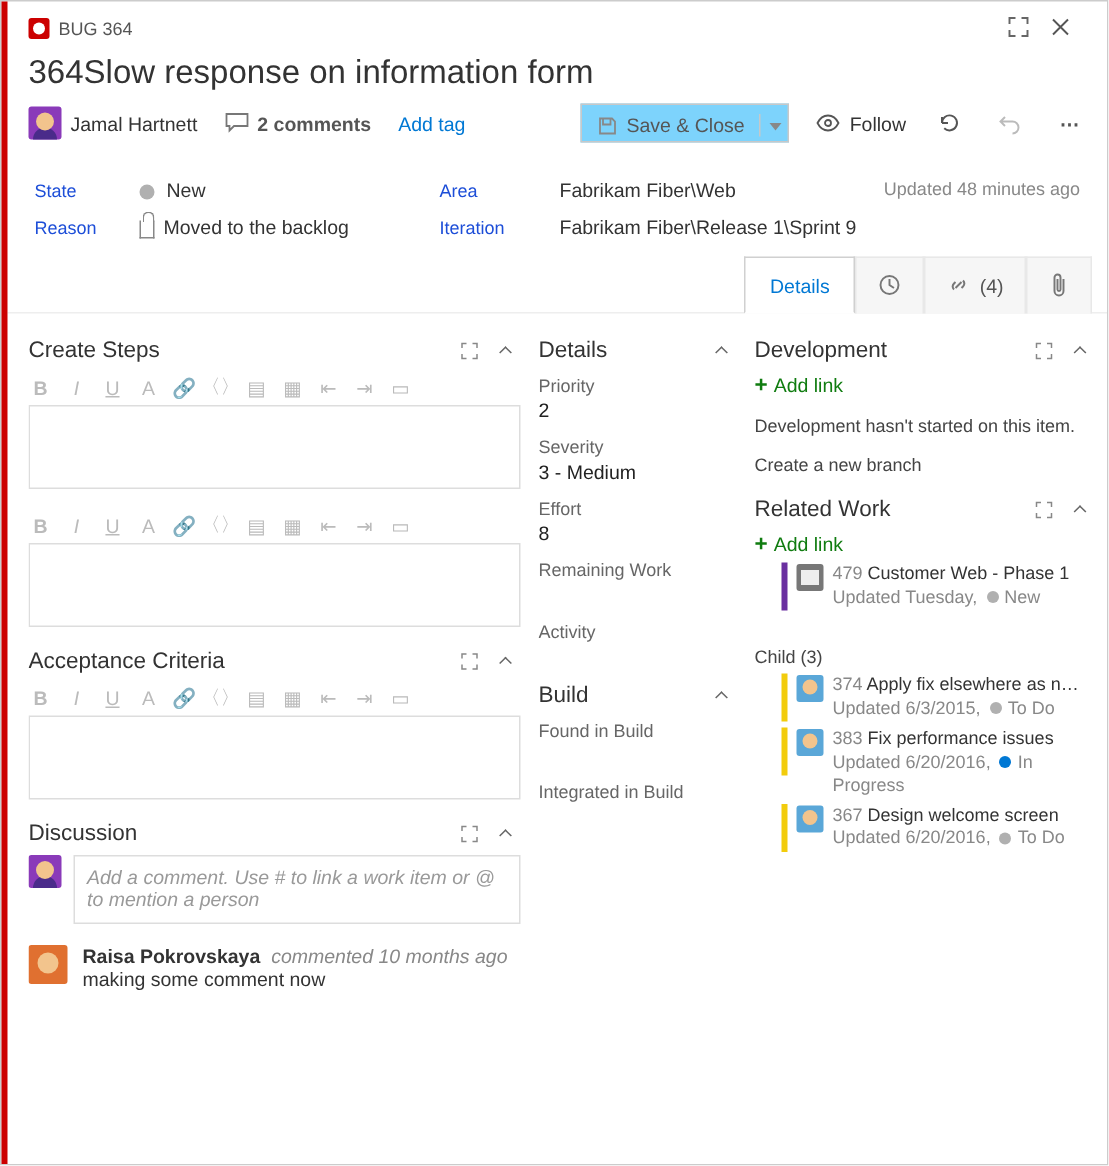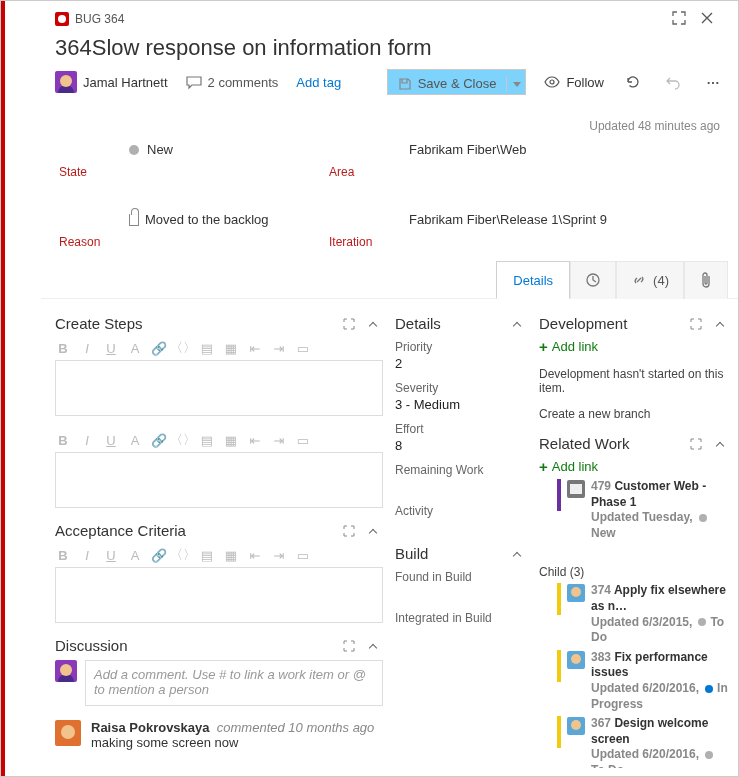--- a/index.html
+++ b/index.html
@@ -1,42 +1,42 @@
 <!DOCTYPE html>
 <html><head>
 <meta charset="utf-8">
 <style>
   * { box-sizing: border-box; }
   html, body { margin:0; padding:0; font-family: "Segoe UI", Arial, sans-serif; font-size:13px; color:#333; background:#fff; }
-  .window { width:739px; height:777px; border:1px solid #ccc; position:relative; display:flex; flex-direction:column;padding-left:36px; }
+  .window { width:739px; height:777px; border:1px solid #ccc; position:relative; display:flex; flex-direction:column; }
   .redbar { position:absolute; left:0; top:0; bottom:0; width:4px; background:#c00; }
   .header { padding:6px 14px 0 14px; margin-left:4px; }
   .titlebar { display:flex; align-items:center; height:24px; }
   .bug-icon { width:14px; height:14px; margin-right:6px; background:#c00; border-radius:2px; position:relative; }
   .bug-icon::after{content:"";position:absolute;inset:3px;background:#fff;border-radius:50%;}
   .bug-label { font-size:12px; color:#555; flex:1; }
   .titlebar-actions svg { vertical-align:middle; }
   .titlebar-actions .ico-btn{ width:24px; text-align:center; display:inline-block; cursor:pointer;}
   .heading { font-size:22px; font-weight:300; color:#333; padding:4px 0 8px 0; display:flex; align-items:baseline;}
   .heading .num { color:#333;}
   .row-actions { display:flex; align-items:center; gap:18px; padding-bottom:10px; flex-wrap:wrap;}
   .avatar { width:22px; height:22px; background:#8a3ab9; display:inline-block; vertical-align:middle; border-radius:2px; position:relative;}
   .avatar::after{content:"";position:absolute;left:5px;top:4px;width:12px;height:12px;border-radius:50%;background:#f2c48d;}
   .avatar::before{content:"";position:absolute;left:3px;bottom:0;width:16px;height:8px;border-radius:8px 8px 0 0;background:#4a2b8a;}
   .assignee { display:flex; align-items:center; gap:6px;}
   .link { color:#0078d4; cursor:pointer; }
   .muted { color:#888; }
-  .comments { display:flex; align-items:flex-end; gap:6px; color:#555;}
+  .comments { display:flex; align-items:center; gap:6px; color:#555;font-weight:bold;}
   .btn { display:inline-flex; align-items:flex-end; gap:6px; border:1px solid #c8c8c8; background:#7dd3fc; padding:3px 10px; height:26px; color:#555;}
   .btn.split { padding-right:4px;}
   .btn .caret{ border-left:1px solid #c8c8c8; padding-left:6px; margin-left:4px;}
   .follow { display:flex; align-items:center; gap:6px; color:#333;}
   .spacer { flex:1; }
   .fields { display:grid; grid-template-columns: 60px 190px 70px auto; row-gap:10px; column-gap:10px; padding:14px 18px 12px 18px; background:#fff; margin-left:4px; align-items:center;}
-  .fields .lab { font-size:12px; color:#b91c1c;margin-top:46px;}
+  .fields .lab { font-size:12px; color:#1d4ed8;}
   .state-dot{width:10px;height:10px;border-radius:50%;background:#b0b0b0;display:inline-block;margin-right:8px;vertical-align:middle;}
   .lock-ico{display:inline-block;width:10px;height:12px;border:1px solid #888;border-top:none;position:relative;margin-right:6px;vertical-align:middle;}
   .lock-ico::before{content:"";position:absolute;top:-6px;left:1px;width:6px;height:6px;border:1px solid #888;border-bottom:none;border-radius:6px 6px 0 0;}
   .updated { position:absolute; right:18px; top:118px; font-size:12px; color:#888;}
   .tabs { display:flex; align-items:center; height:38px; border-bottom:1px solid #eee; padding:0 10px 0 0; margin-left:4px;}
   .tabs .tab-spacer{flex:1;}
   .tab { padding:0 16px; height:38px; display:flex; align-items:center; gap:6px; color:#555; cursor:pointer; border:1px solid transparent; border-bottom:none; font-size:13px;}
   .tab.iconly{ padding:0 14px;}
   .tab.active { color:#0078d4; border-color:#d0d0d0; border-bottom:1px solid #fff; margin-bottom:-1px; background:#fff;}
   .tab.inactive { background:#f6f6f6; border-color:#e8e8e8; border-bottom:none;}
@@ -57,21 +57,21 @@
   .addlink { color:#107c10; display:flex; align-items:center; gap:4px; cursor:pointer; margin:4px 0;}
   .addlink .plus{color:#107c10;font-weight:bold;font-size:15px;}
   .right .small{font-size:12px;color:#444;margin-top:12px;}
   .wi { display:flex; gap:6px; margin:4px 0 2px 18px; align-items:flex-start;}
   .wi .bar{width:4px; height:32px; background:#6a2fa0;}
   .wi.todo .bar{background:#f2cc0c;}
   .wi .ava{width:18px;height:18px;background:#5aa7d8;border-radius:2px;position:relative;flex-shrink:0;margin-top:1px;}
   .wi .ava::after{content:"";position:absolute;left:4px;top:3px;width:10px;height:10px;border-radius:50%;background:#f2c48d;}
   .wi .ava.epic{background:#777;}
   .wi .ava.epic::after{background:#eee;border-radius:0;left:3px;top:4px;width:12px;height:10px;}
-  .wi .body2{font-size:12px;line-height:1.3;flex:1;font-weight:bold;}
+  .wi .body2{font-size:12px;line-height:1.3;flex:1;}
   .wi .meta{color:#888;}
   .dot{width:8px;height:8px;border-radius:50%;display:inline-block;vertical-align:middle;margin:0 4px 0 6px;}
   .dot.gray{background:#b0b0b0;}
   .dot.blue{background:#0078d4;}
   .discussion-input { display:flex; gap:8px; align-items:flex-start;}
   .discussion-input .box{flex:1;border:1px solid #ddd;padding:6px 8px;color:#999;font-style:italic;height:46px;}
   .comment { display:flex; gap:10px; margin-top:14px; align-items:flex-start;}
   .comment .ava2{width:26px;height:26px;background:#e07030;border-radius:2px;position:relative;flex-shrink:0;}
   .comment .ava2::after{content:"";position:absolute;left:6px;top:5px;width:14px;height:14px;border-radius:50%;background:#f2c48d;}
   .comment .name{font-weight:600;color:#333;}
@@ -272,21 +272,21 @@
         </div>
         <div class="discussion-input">
           <span class="avatar"></span>
           <div class="box">Add a comment. Use # to link a work item or @ to mention a person</div>
         </div>
         <div class="comment">
           <span class="ava2"></span>
           <div>
             <div><span class="name">Raisa Pokrovskaya</span>
               <span class="when">&nbsp;<span>commented</span> <span>10 months ago</span></span></div>
-            <div>making some screen now</div>
+            <div>making some comment now</div>
           </div>
         </div>
       </div>
     </div>
 
     <div class="col mid">
       <div class="section-head">
         <span class="txt">Details</span>
         <span class="ico-btn"><span class="chev-up"></span></span>
       </div>

